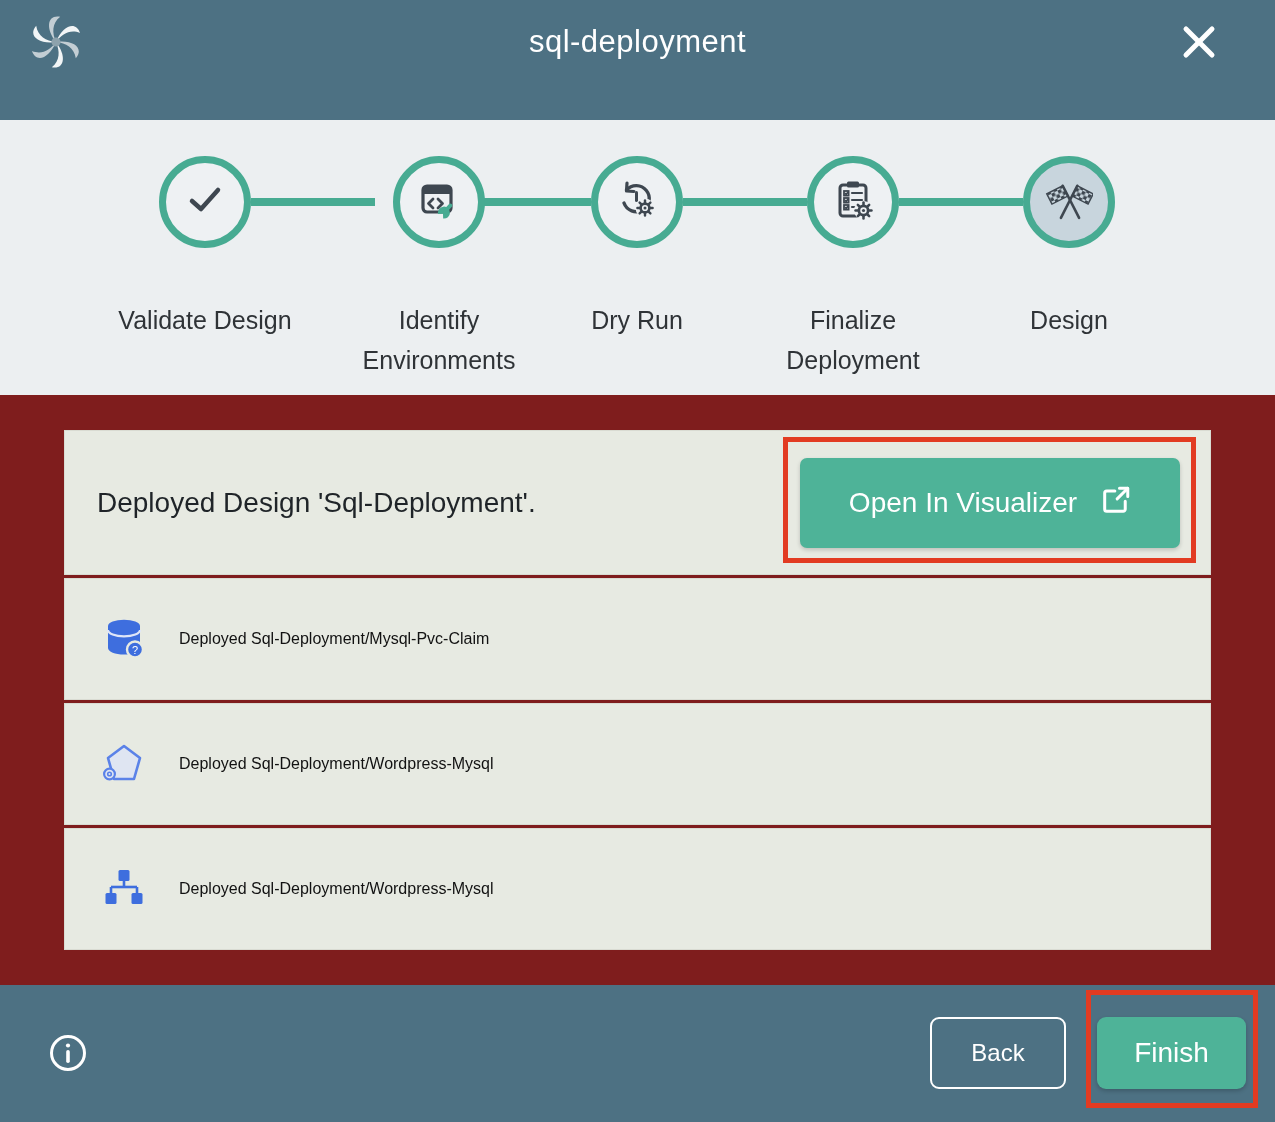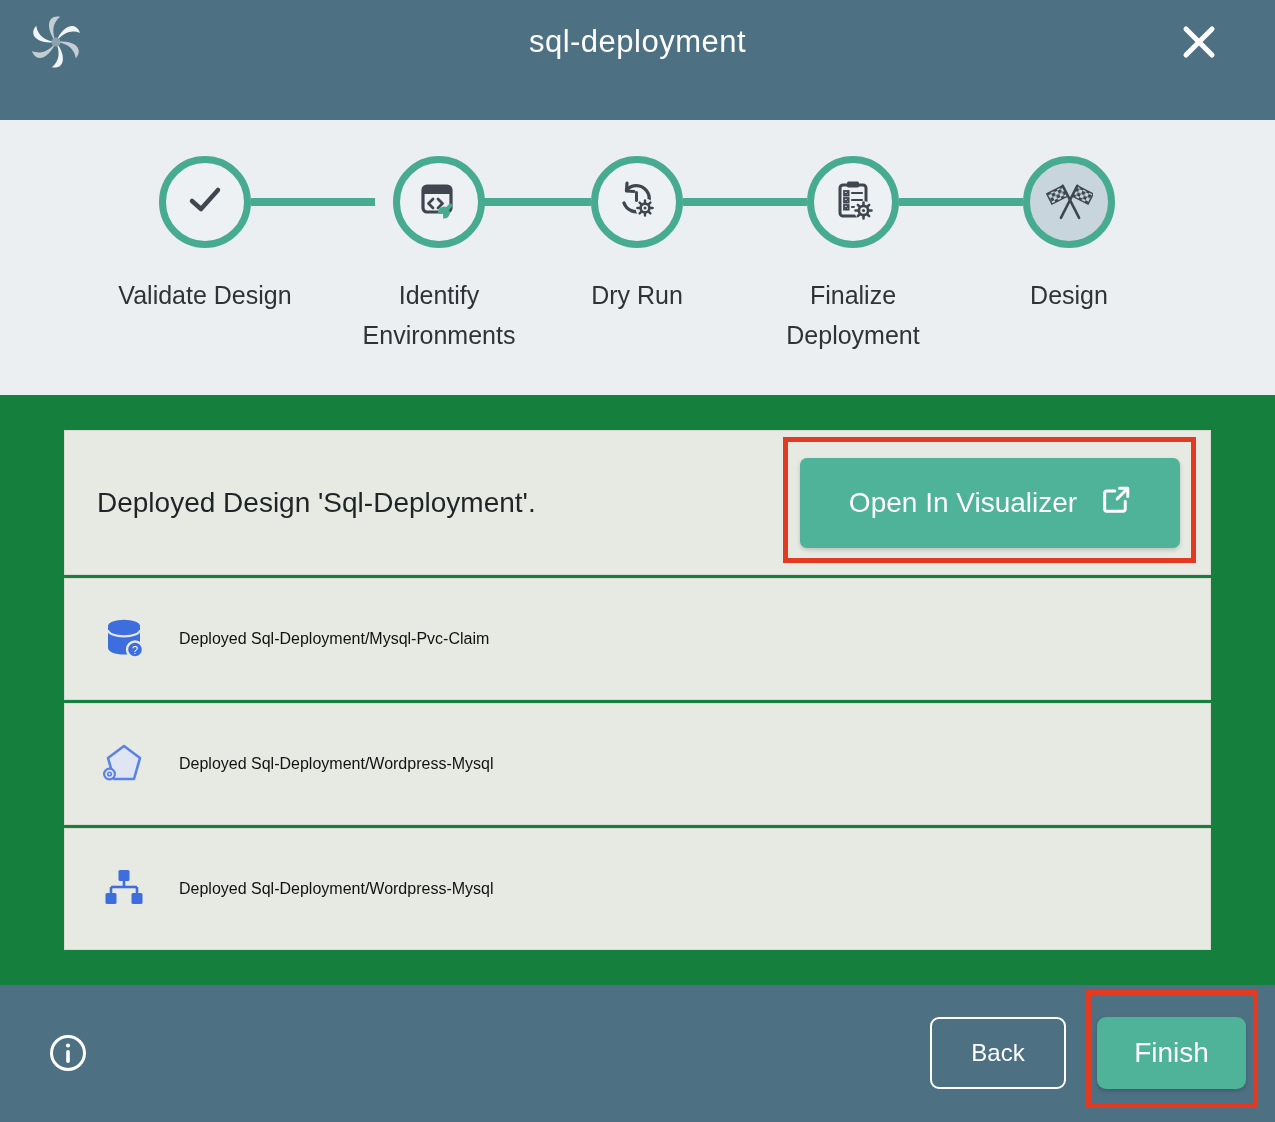--- a/index.html
+++ b/index.html
@@ -10,25 +10,25 @@
   .logo{position:absolute;left:28px;top:14px;width:56px;height:56px;}
   .title{position:absolute;left:0;right:0;top:24px;text-align:center;color:#ffffff;font-size:31px;letter-spacing:.5px;}
   .close{position:absolute;right:56px;top:22px;width:40px;height:40px;cursor:pointer;}
 
   
   .stepper{position:absolute;top:120px;left:0;width:100%;height:275px;background:#eceff1;}
   .step{position:absolute;top:0;width:216px;text-align:center;}
   .step-circle{width:78px;height:78px;border:7px solid #47ab92;border-radius:50%;
     background:#eef1f3;margin:36px auto 0;display:flex;align-items:center;justify-content:center;}
   .step.current .step-circle{background:#c8d5dd;}
-  .step-label{margin-top:27px;font-size:25px;color:#2f3337;line-height:1.6;}
+  .step-label{margin-top:52px;font-size:25px;color:#2f3337;line-height:1.6;}
   .connector{position:absolute;top:78px;height:8px;background:#47ab92;}
 
   
-  .content{position:absolute;top:395px;left:0;width:100%;height:590px;background:#15803d;}
+  .content{position:absolute;top:395px;left:0;width:100%;height:590px;background:#7f1d1d;}
   .row{position:absolute;left:64px;width:1147px;background:#e7eae2;border:1px solid #d9dbd2;
     box-sizing:border-box;display:flex;align-items:center;}
   .row-summary{top:35px;height:145px;}
   .summary-text{margin-left:32px;font-size:28px;color:#1f2428;}
   .row-item{height:122px;}
   .item-icon{margin-left:36px;width:46px;height:46px;flex:0 0 46px;}
   .item-text{margin-left:32px;font-size:16px;color:#121212;}
 
   .red-box{position:absolute;border:5px solid #e23b22;box-sizing:border-box;background:transparent;pointer-events:none;}
   .red-box-visualizer{left:783px;top:437px;width:413px;height:126px;}

